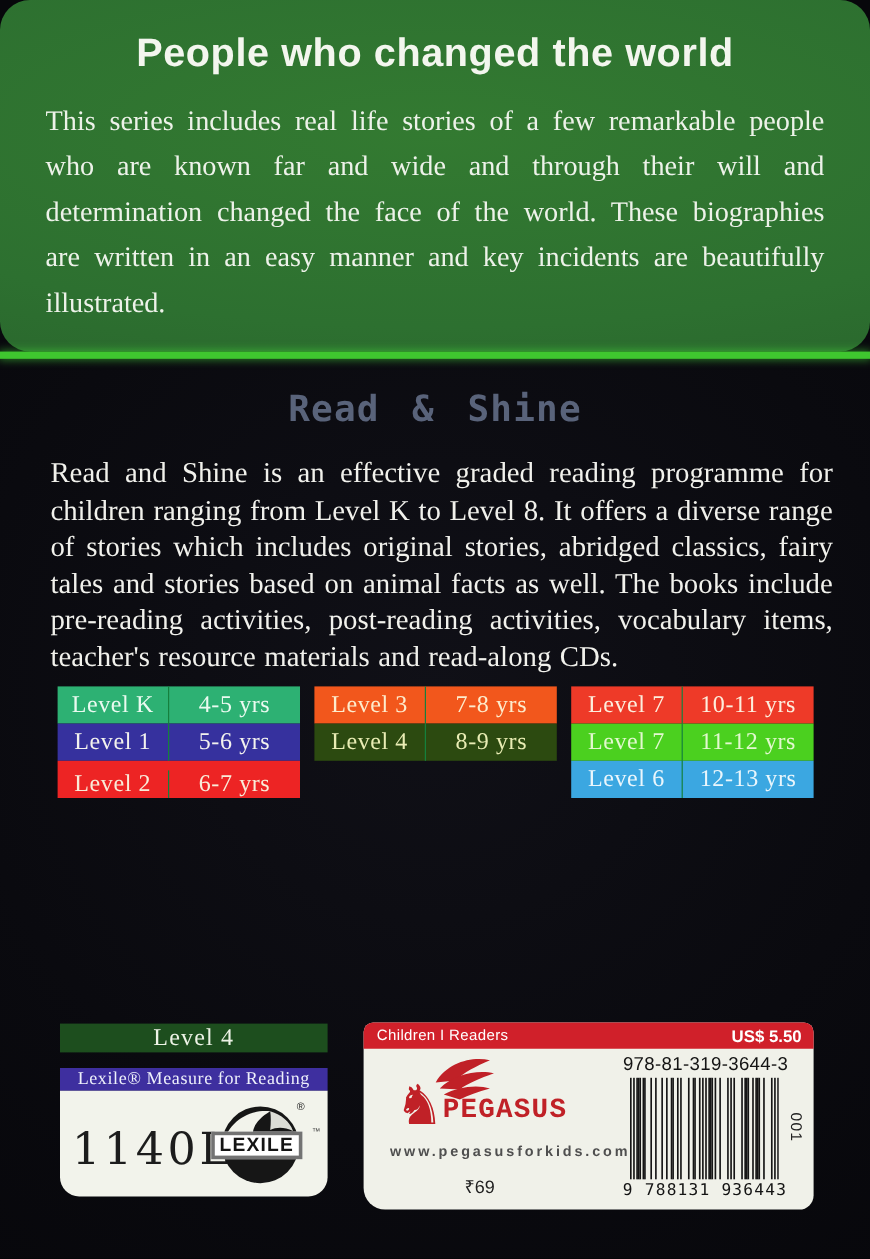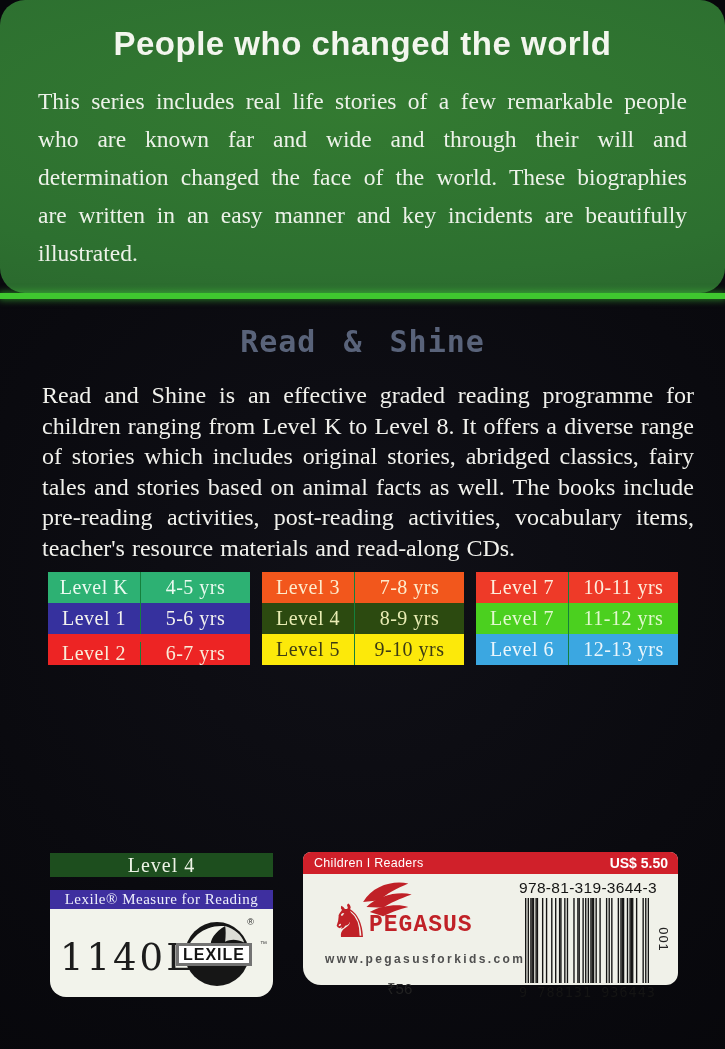--- a/index.html
+++ b/index.html
@@ -77,21 +77,21 @@
     position:absolute; left:-7px; top:23px;
     background:#ffffff; border:3px solid #737373; padding:0 4px;
     font-family:"Liberation Sans", sans-serif; font-weight:bold;
     font-size:16px; line-height:17px; letter-spacing:1px; color:#141414;
   }
   .lex-reg { position:absolute; right:-3px; top:-3px; font-family:"Liberation Sans",sans-serif; font-size:9px; color:#222; }
   .lex-tm  { position:absolute; right:-16px; top:20px; font-family:"Liberation Sans",sans-serif; font-size:7px; color:#444; }
 
   
   .right-block {
-    position:absolute; left:303px; top:852px; width:375px; height:133px;
+    position:absolute; left:303px; top:852px; width:375px; height:156px;
     background:#f0f1e9; border-radius:8px 8px 12px 18px;
   }
   .red-bar {
     height:22px; background:#d0202a; border-radius:8px 8px 0 0;
     display:flex; justify-content:space-between; align-items:center;
     padding:0 10px 0 11px; color:#fff;
     font-family:"Liberation Sans", sans-serif;
   }
   .red-bar .cat { font-size:12.5px; letter-spacing:.3px; }
   .red-bar .usd { font-size:14px; font-weight:bold;padding-left:44px; }
@@ -161,24 +161,20 @@
       </div>
     </div>
     <div class="lgroup">
       <div class="lrow" style="background: rgb(242, 87, 28); color: rgb(253, 236, 205);">
         <span class="lname">Level 3</span>
         <span class="lage">7-8 yrs</span>
       </div>
       <div class="lrow" style="background: rgb(44, 74, 16); color: rgb(233, 237, 180);">
         <span class="lname">Level 4</span>
         <span class="lage">8-9 yrs</span>
-      </div>
-      <div class="lrow" style="background: rgb(252, 233, 10); color: rgb(60, 59, 20);">
-        <span class="lname">Level 5</span>
-        <span class="lage">9-10 yrs</span>
       </div>
     </div>
     <div class="lgroup">
       <div class="lrow" style="background: rgb(238, 58, 40); color: rgb(253, 238, 221);">
         <span class="lname">Level 7</span>
         <span class="lage">10-11 yrs</span>
       </div>
       <div class="lrow" style="background: rgb(75, 208, 31); color: rgb(226, 248, 207);">
         <span class="lname">Level 7</span>
         <span class="lage">11-12 yrs</span>
@@ -217,21 +213,21 @@
       <div class="pegasus-wrap">
         <svg width="72" height="44" viewBox="0 0 86 52">
           <path d="M24,26 C36,6 60,0 78,4 C64,10 52,16 44,24 Z" fill="#c02127"></path>
           <path d="M28,32 C42,18 66,13 82,17 C68,22 56,27 48,33 Z" fill="#c02127"></path>
           <path d="M32,38 C46,30 66,28 78,32 C66,35 56,39 48,43 Z" fill="#c02127"></path>
         </svg>
         <span class="knight">♞</span>
       </div>
       <span class="pub-name">PEGASUS</span>
       <span class="website">www.pegasusforkids.com</span>
-      <span class="price-inr">₹56</span>
+      <span class="price-inr">₹69</span>
       <span class="isbn">978-81-319-3644-3</span>
       <div class="barcode"><svg width="100%" height="100%" viewBox="0 0 95 60" preserveAspectRatio="none">
             <rect x="0" y="0" width="1.05" height="60" fill="#151515"></rect>
             <rect x="2" y="0" width="1.05" height="60" fill="#151515"></rect>
             <rect x="4" y="0" width="1.05" height="60" fill="#151515"></rect>
             <rect x="5" y="0" width="1.05" height="60" fill="#151515"></rect>
             <rect x="6" y="0" width="1.05" height="60" fill="#151515"></rect>
             <rect x="8" y="0" width="1.05" height="60" fill="#151515"></rect>
             <rect x="9" y="0" width="1.05" height="60" fill="#151515"></rect>
             <rect x="13" y="0" width="1.05" height="60" fill="#151515"></rect>

